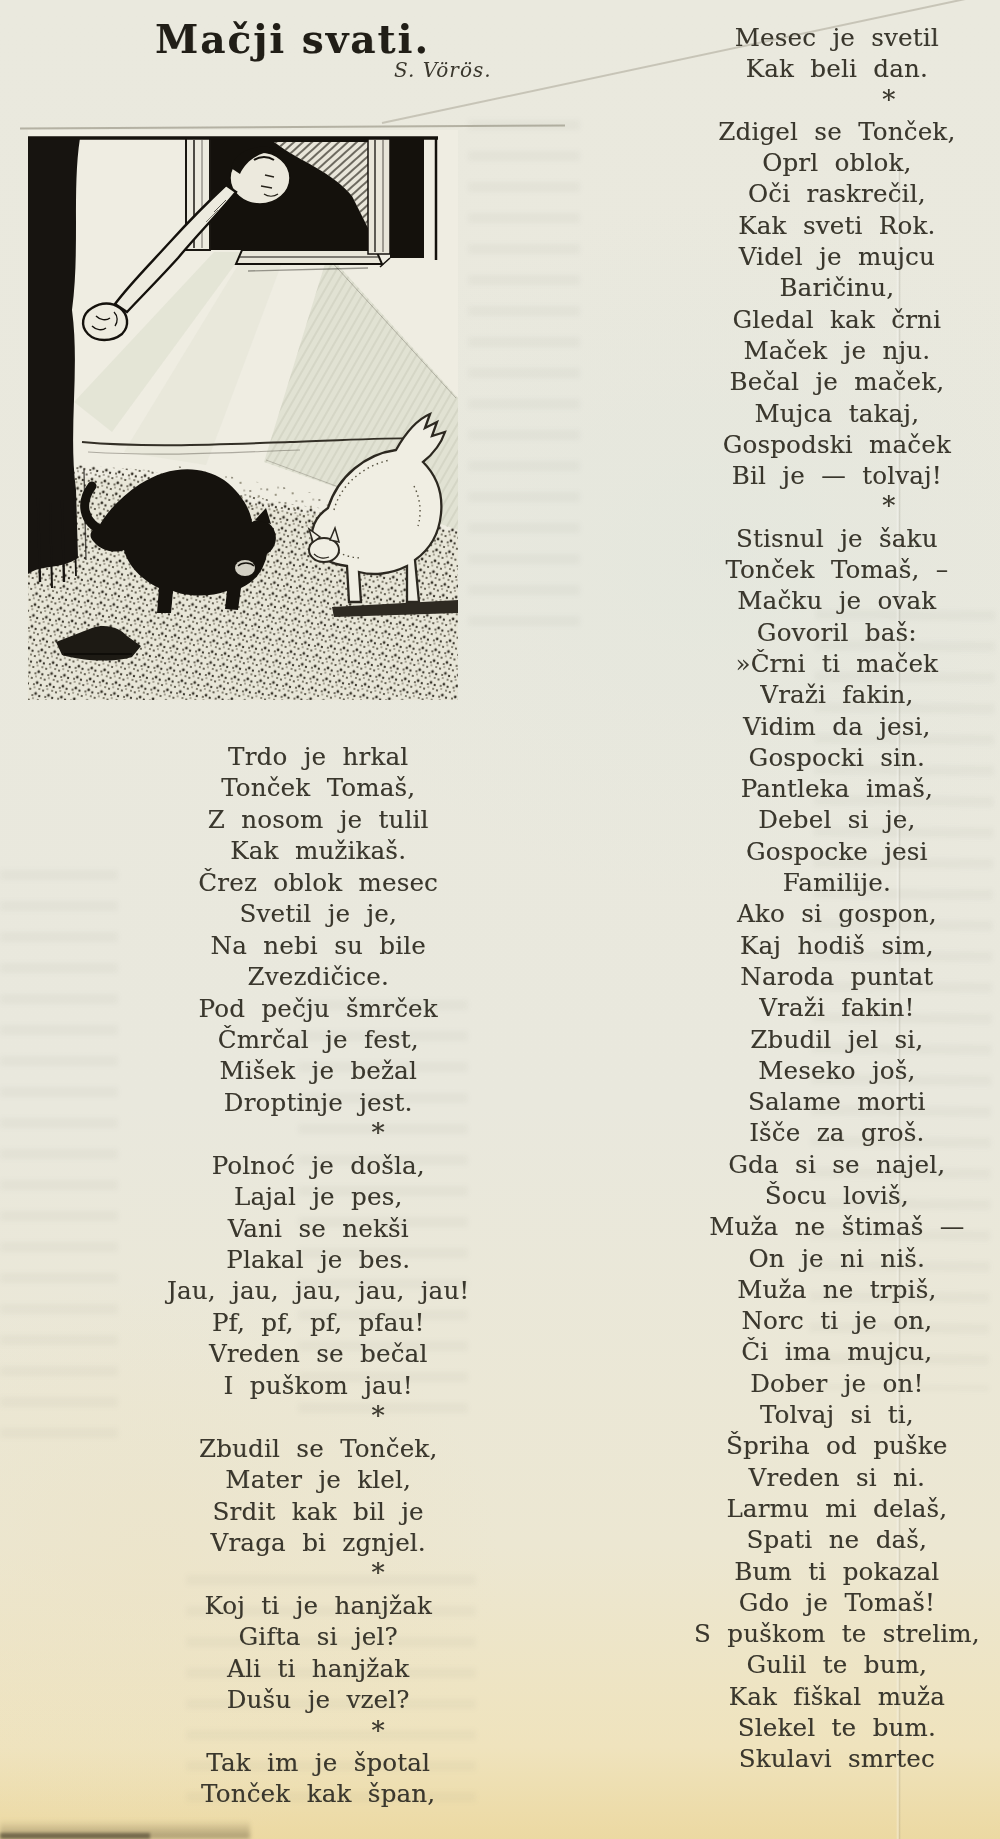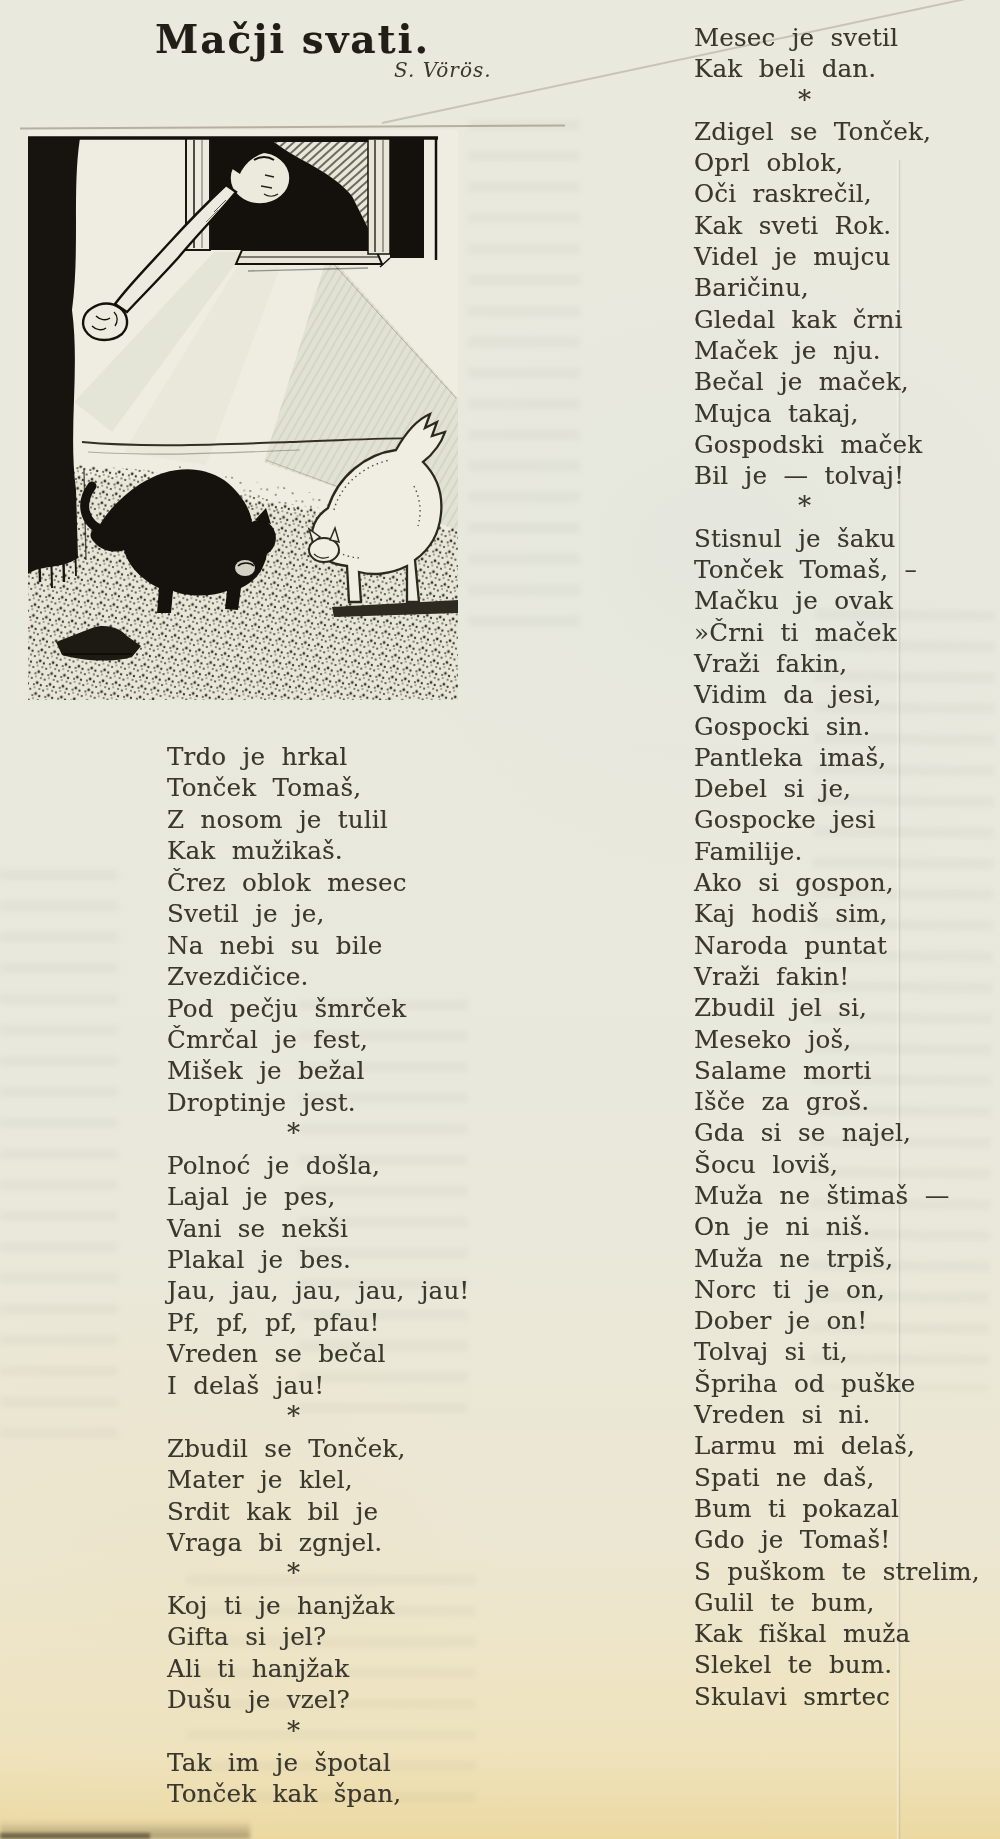--- a/index.html
+++ b/index.html
@@ -18,21 +18,21 @@
     font-size:39px;font-weight:bold;letter-spacing:2px;color:var(--title_ink);
     text-shadow:0.4px 0.4px 0 rgba(30,28,22,.35);
   }
   .author{
     position:absolute;left:394px;top:58px;width:160px;
     font-size:20px;font-style:italic;color:var(--ink);letter-spacing:1px;
   }
   
   .col{position:absolute;color:var(--ink);font-size:24.5px;
     word-spacing:.34em;letter-spacing:.2px;white-space:nowrap;
-    text-shadow:0.3px 0.3px 0 rgba(56,52,42,.38);}
+    text-shadow:0.3px 0.3px 0 rgba(56,52,42,.38);text-align:center;}
   .col-left{left:158px;top:741px;}
   .col-right{left:694px;top:22px;}
   .col-left .pline{height:31.45px;line-height:31.45px;margin-left:9px;}
   .col-right .pline{height:31.3px;line-height:31.3px;}
   .sep{font-size:26px;}
   .col-left .sep{text-indent:120px;}
   .col-right .sep{text-indent:104px;}
   
   .illus{position:absolute;left:28px;top:130px;width:430px;height:570px;}
   
@@ -217,21 +217,21 @@
       <div class="pline">Mišek je bežal</div>
       <div class="pline">Droptinje jest.</div>
       <div class="pline sep">*</div>
       <div class="pline">Polnoć je došla,</div>
       <div class="pline">Lajal je pes,</div>
       <div class="pline">Vani se nekši</div>
       <div class="pline">Plakal je bes.</div>
       <div class="pline">Jau, jau, jau, jau, jau!</div>
       <div class="pline">Pf, pf, pf, pfau!</div>
       <div class="pline">Vreden se bečal</div>
-      <div class="pline">I delaš jau!</div>
+      <div class="pline">I puškom jau!</div>
       <div class="pline sep">*</div>
       <div class="pline">Zbudil se Tonček,</div>
       <div class="pline">Mater je klel,</div>
       <div class="pline">Srdit kak bil je</div>
       <div class="pline">Vraga bi zgnjel.</div>
       <div class="pline sep">*</div>
       <div class="pline">Koj ti je hanjžak</div>
       <div class="pline">Gifta si jel?</div>
       <div class="pline">Ali ti hanjžak</div>
       <div class="pline">Dušu je vzel?</div>
@@ -252,20 +252,21 @@
       <div class="pline">Gledal kak črni</div>
       <div class="pline">Maček je nju.</div>
       <div class="pline">Bečal je maček,</div>
       <div class="pline">Mujca takaj,</div>
       <div class="pline">Gospodski maček</div>
       <div class="pline">Bil je — tolvaj!</div>
       <div class="pline sep">*</div>
       <div class="pline">Stisnul je šaku</div>
       <div class="pline">Tonček Tomaš, –</div>
       <div class="pline">Mačku je ovak</div>
+      <div class="pline">Govoril baš:</div>
       <div class="pline">»Črni ti maček</div>
       <div class="pline">Vraži fakin,</div>
       <div class="pline">Vidim da jesi,</div>
       <div class="pline">Gospocki sin.</div>
       <div class="pline">Pantleka imaš,</div>
       <div class="pline">Debel si je,</div>
       <div class="pline">Gospocke jesi</div>
       <div class="pline">Familije.</div>
       <div class="pline">Ako si gospon,</div>
       <div class="pline">Kaj hodiš sim,</div>
@@ -274,20 +275,21 @@
       <div class="pline">Zbudil jel si,</div>
       <div class="pline">Meseko još,</div>
       <div class="pline">Salame morti</div>
       <div class="pline">Išče za groš.</div>
       <div class="pline">Gda si se najel,</div>
       <div class="pline">Šocu loviš,</div>
       <div class="pline">Muža ne štimaš —</div>
       <div class="pline">On je ni niš.</div>
       <div class="pline">Muža ne trpiš,</div>
       <div class="pline">Norc ti je on,</div>
+      <div class="pline">Či ima mujcu,</div>
       <div class="pline">Dober je on!</div>
       <div class="pline">Tolvaj si ti,</div>
       <div class="pline">Špriha od puške</div>
       <div class="pline">Vreden si ni.</div>
       <div class="pline">Larmu mi delaš,</div>
       <div class="pline">Spati ne daš,</div>
       <div class="pline">Bum ti pokazal</div>
       <div class="pline">Gdo je Tomaš!</div>
       <div class="pline">S puškom te strelim,</div>
       <div class="pline">Gulil te bum,</div>

